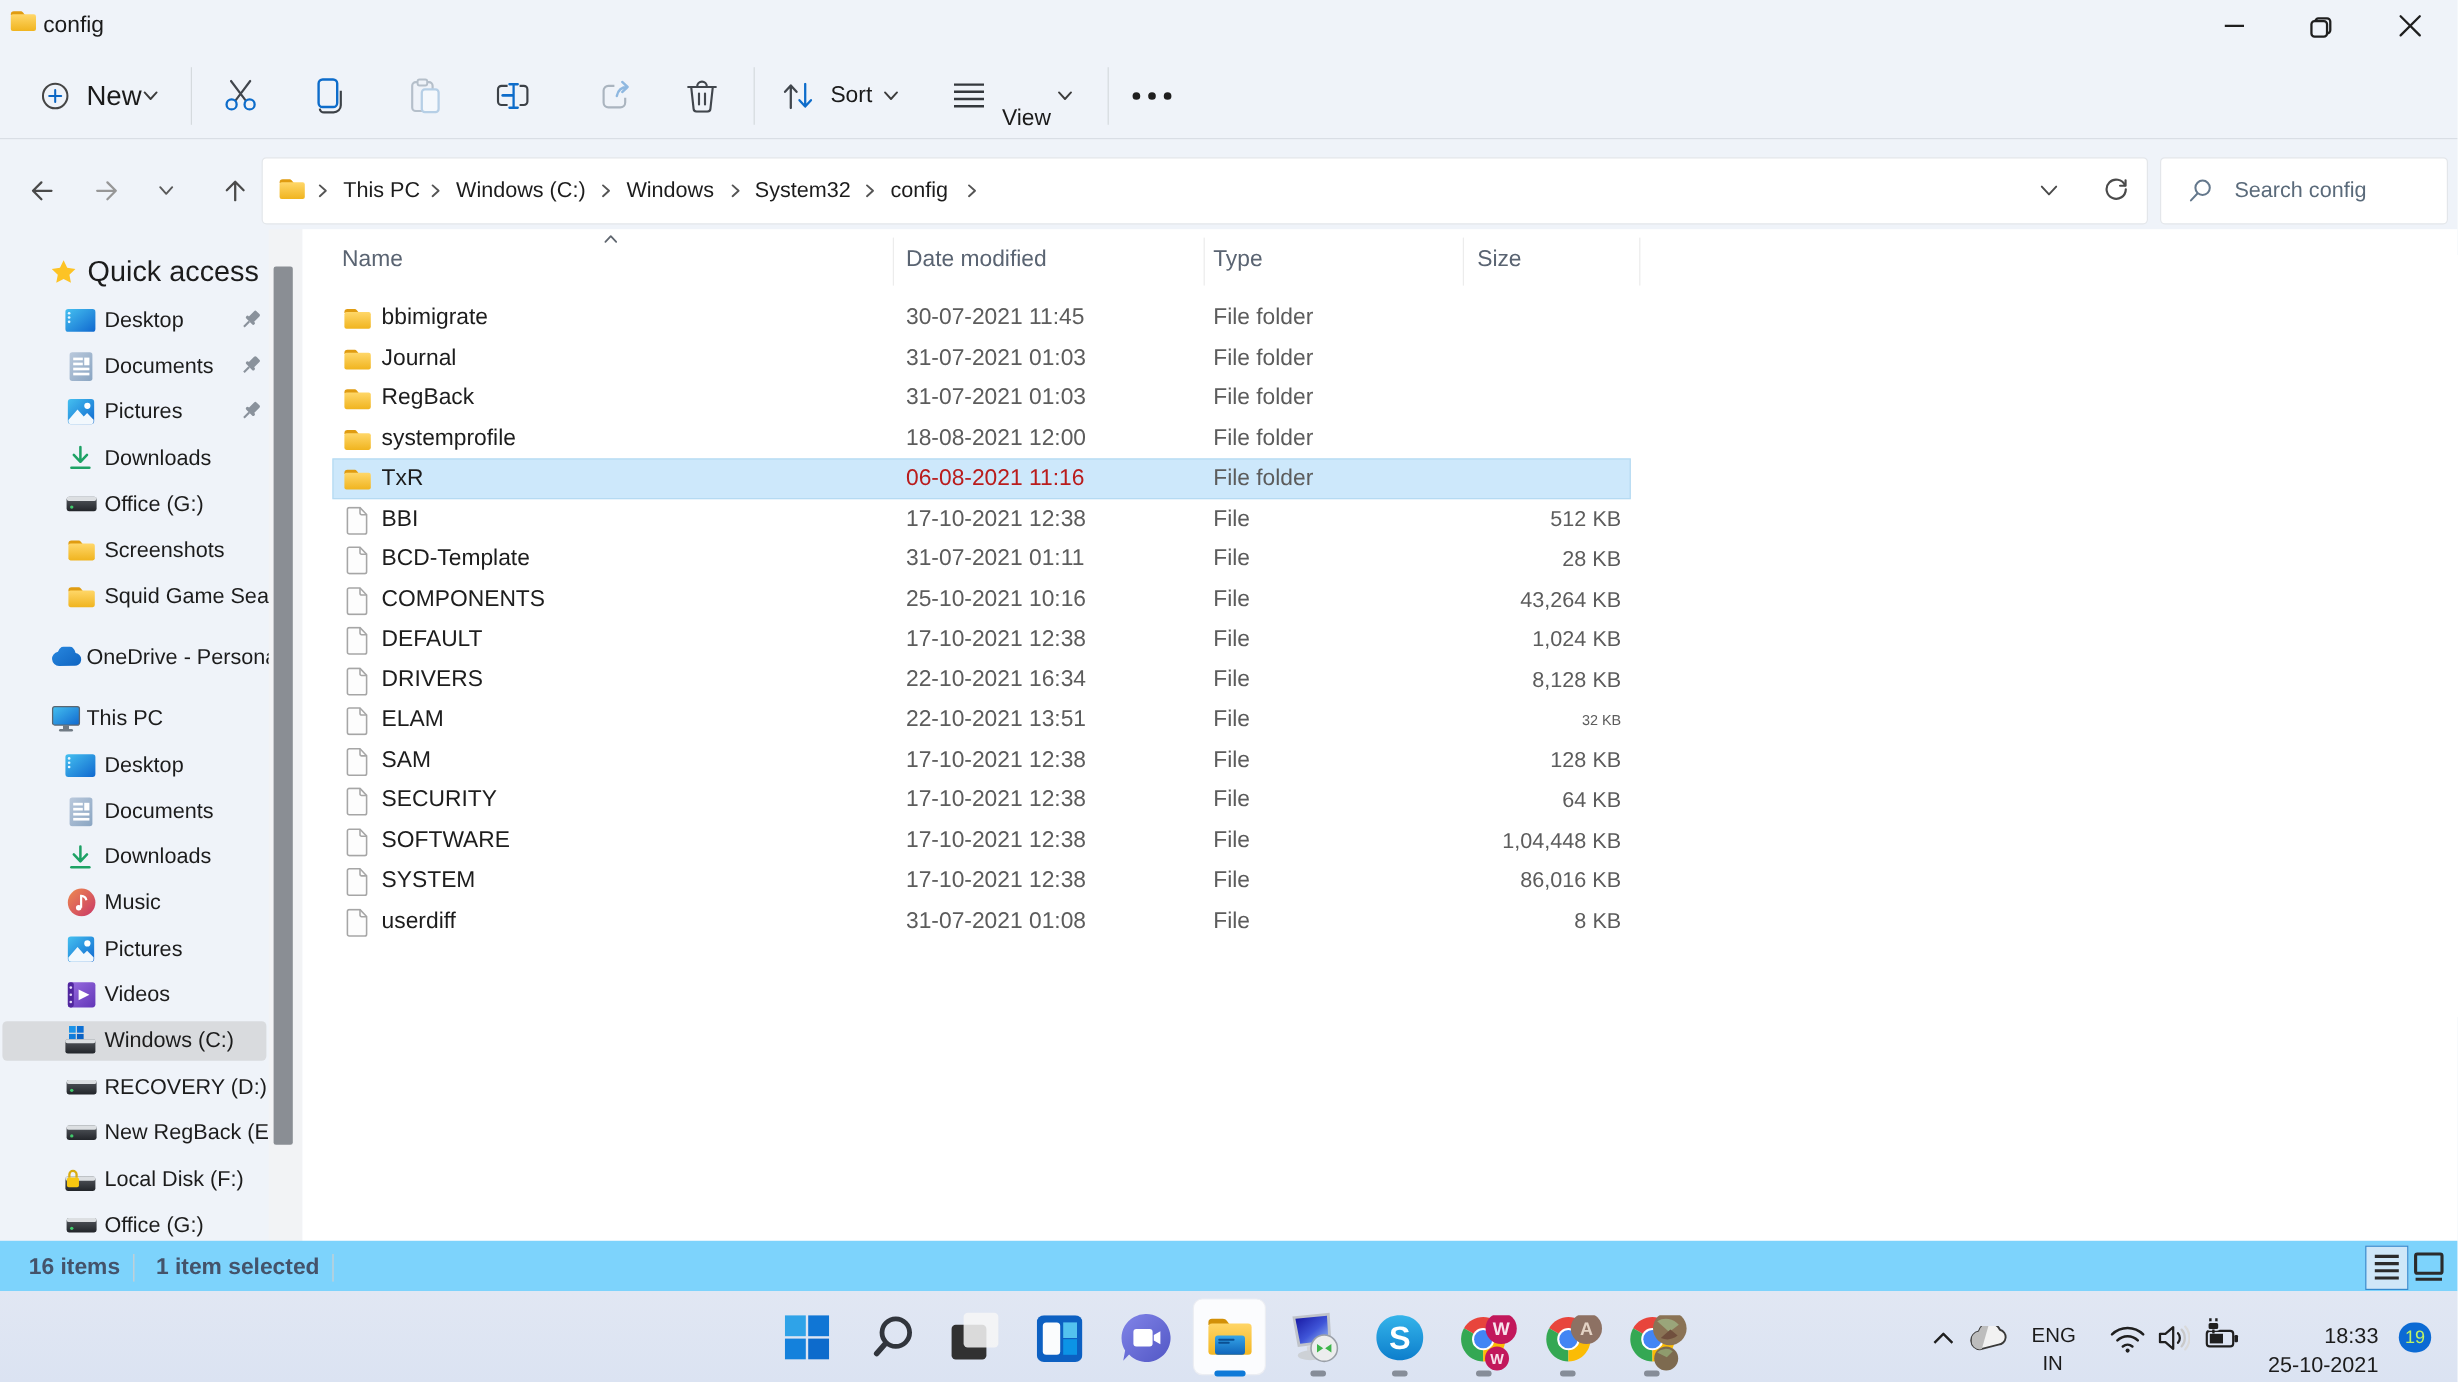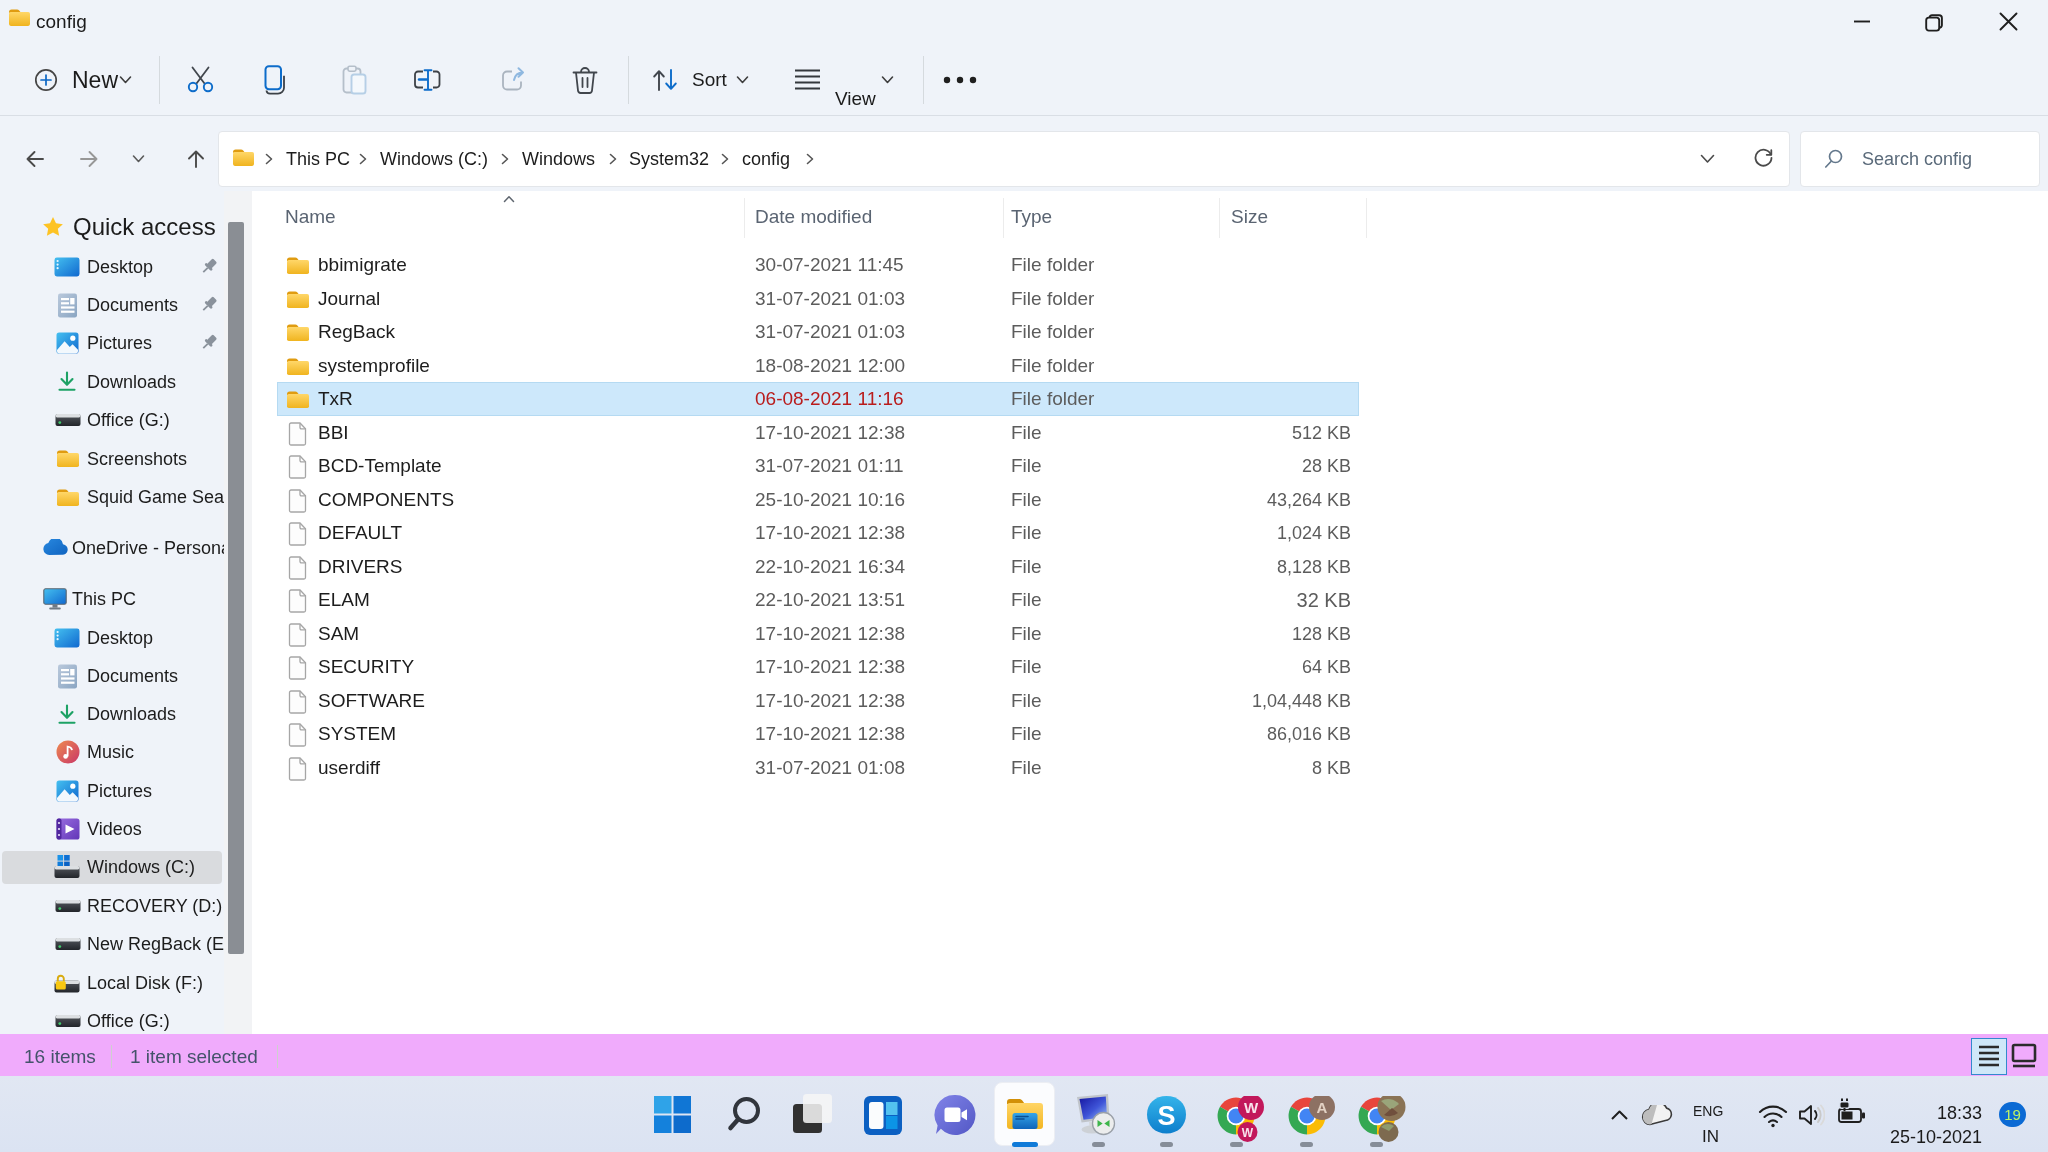--- a/index.html
+++ b/index.html
@@ -494,21 +494,21 @@
   <div class="txt" style="left:503px;top:376px;font-size:19px;color:#5c5c5c;transform:translateY(-50%);">22-10-2021 16:34</div>
   <div class="txt" style="left:759px;top:376px;font-size:19px;color:#5c5c5c;transform:translateY(-50%);">File</div>
   <div class="txt" style="right:697px;top:376px;font-size:18px;color:#5c5c5c;transform:translateY(-50%);">8,128 KB</div>
 
   <svg class="ic" style="left:36px;top:398px" width="19" height="24">
       <use href="#s-file"></use>
     </svg>
   <div class="txt" style="left:66px;top:409px;font-size:19px;color:#1d1d1d;transform:translateY(-50%);">ELAM</div>
   <div class="txt" style="left:503px;top:409px;font-size:19px;color:#5c5c5c;transform:translateY(-50%);">22-10-2021 13:51</div>
   <div class="txt" style="left:759px;top:409px;font-size:19px;color:#5c5c5c;transform:translateY(-50%);">File</div>
-  <div class="txt" style="right:697px;top:409px;font-size:20px;color:#5c5c5c;transform:translateY(-50%);">32 KB</div>
+  <div class="txt" style="right:697px;top:409px;font-size:12px;color:#5c5c5c;transform:translateY(-50%);">32 KB</div>
 
   <svg class="ic" style="left:36px;top:432px" width="19" height="24">
       <use href="#s-file"></use>
     </svg>
   <div class="txt" style="left:66px;top:443px;font-size:19px;color:#1d1d1d;transform:translateY(-50%);">SAM</div>
   <div class="txt" style="left:503px;top:443px;font-size:19px;color:#5c5c5c;transform:translateY(-50%);">17-10-2021 12:38</div>
   <div class="txt" style="left:759px;top:443px;font-size:19px;color:#5c5c5c;transform:translateY(-50%);">File</div>
   <div class="txt" style="right:697px;top:443px;font-size:18px;color:#5c5c5c;transform:translateY(-50%);">128 KB</div>
 
   <svg class="ic" style="left:36px;top:465px" width="19" height="24">
@@ -537,21 +537,21 @@
 
   <svg class="ic" style="left:36px;top:566px" width="19" height="24">
       <use href="#s-file"></use>
     </svg>
   <div class="txt" style="left:66px;top:577px;font-size:19px;color:#1d1d1d;transform:translateY(-50%);">userdiff</div>
   <div class="txt" style="left:503px;top:577px;font-size:19px;color:#5c5c5c;transform:translateY(-50%);">31-07-2021 01:08</div>
   <div class="txt" style="left:759px;top:577px;font-size:19px;color:#5c5c5c;transform:translateY(-50%);">File</div>
   <div class="txt" style="right:697px;top:577px;font-size:18px;color:#5c5c5c;transform:translateY(-50%);text-align:right;">8 KB</div>
 </div>
 
-<div id="status" class="abs" style="left:0;top:1034px;width:2048px;height:42px;background:#f0abfc;">
+<div id="status" class="abs" style="left:0;top:1034px;width:2048px;height:42px;background:#7dd3fc;font-weight:bold;">
   <div class="txt" style="left:24px;top:23px;font-size:19px;color:#44536a;transform:translateY(-50%);">16 items</div>
   <div class="abs" style="left:111px;top:11px;width:1px;height:23px;background:#cfcfcf;"></div>
   <div class="txt" style="left:130px;top:23px;font-size:19px;color:#44536a;transform:translateY(-50%);">1 item selected</div>
   <div class="abs" style="left:277px;top:11px;width:1px;height:23px;background:#cfcfcf;"></div>
   <div class="abs" style="left:1971px;top:4px;width:36px;height:37px;background:#cfe7f8;border:1.5px solid #3389cd;"></div>
   <svg class="ic" style="left:1978px;top:11px" width="22" height="23" viewBox="0 0 22 23">
     <path d="M1 2 h20 M1 8 h20 M1 14 h20 M1 20 h20" stroke="#2b2b2b" stroke-width="2.6"></path>
   </svg>
   <svg class="ic" style="left:2011px;top:9px" width="26" height="26" viewBox="0 0 26 26">
     <rect x="2" y="2" width="22" height="16" rx="1.5" fill="none" stroke="#2b2b2b" stroke-width="2.6"></rect>
@@ -688,21 +688,21 @@
   </svg>
   <svg class="ic" style="left:1641px;top:29px" width="33" height="21" viewBox="0 0 33 21">
     <defs>
         <clipPath id="cclip">
           <path d="M9 19.5 a7.5 7.5 0 0 1-1-14.9 a9.5 9.5 0 0 1 17.6-1.5 a6.3 6.3 0 0 1-1.2 12.4 Z"></path>
         </clipPath>
       </defs>
     <path d="M9 19.5 a7.5 7.5 0 0 1-1-14.9 a9.5 9.5 0 0 1 17.6-1.5 a6.3 6.3 0 0 1-1.2 12.4 Z" fill="#f2f2f2" stroke="#3a3a3a" stroke-width="1.6"></path>
     <path d="M2 0 h14 l-6 21 H2 Z" fill="#bdbdbd" clip-path="url(#cclip)"></path>
   </svg>
-  <div class="txt" style="left:1693px;top:27px;font-size:14px;color:#1b1b1b;">ENG</div>
+  <div class="txt" style="left:1693px;top:27px;font-size:17px;color:#1b1b1b;">ENG</div>
   <div class="txt" style="left:1702px;top:51px;font-size:17px;color:#1b1b1b;">IN</div>
   <svg class="ic" style="left:1758px;top:27px" width="30" height="25" viewBox="0 0 30 25">
     <path d="M2 9 a18.5 18.5 0 0 1 26 0" fill="none" stroke="#1f1f1f" stroke-width="2.1" stroke-linecap="round"></path>
     <path d="M6.5 14 a12 12 0 0 1 17 0" fill="none" stroke="#1f1f1f" stroke-width="2.1" stroke-linecap="round"></path>
     <path d="M11 19 a6.5 6.5 0 0 1 8 0" fill="none" stroke="#1f1f1f" stroke-width="2.1" stroke-linecap="round"></path>
     <circle cx="15" cy="22.5" r="1.7" fill="#1f1f1f"></circle>
   </svg>
   <svg class="ic" style="left:1797px;top:26px" width="28" height="26" viewBox="0 0 28 26">
     <path d="M3 9.5 h4.5 L14 4 v18 L7.5 16.5 H3 Z" fill="none" stroke="#1f1f1f" stroke-width="1.9" stroke-linejoin="round"></path>
     <path d="M18 9 a6 6 0 0 1 0 8" fill="none" stroke="#1f1f1f" stroke-width="1.9" stroke-linecap="round"></path>

